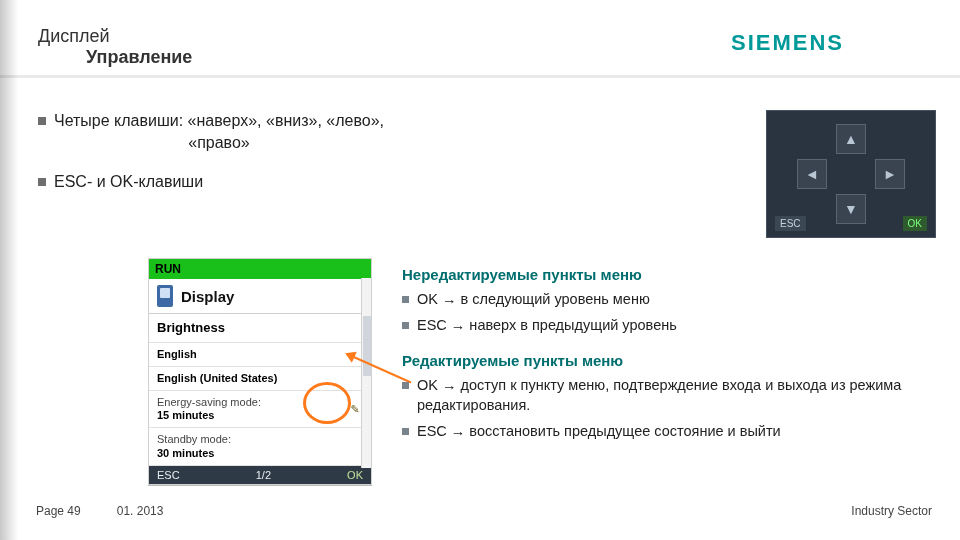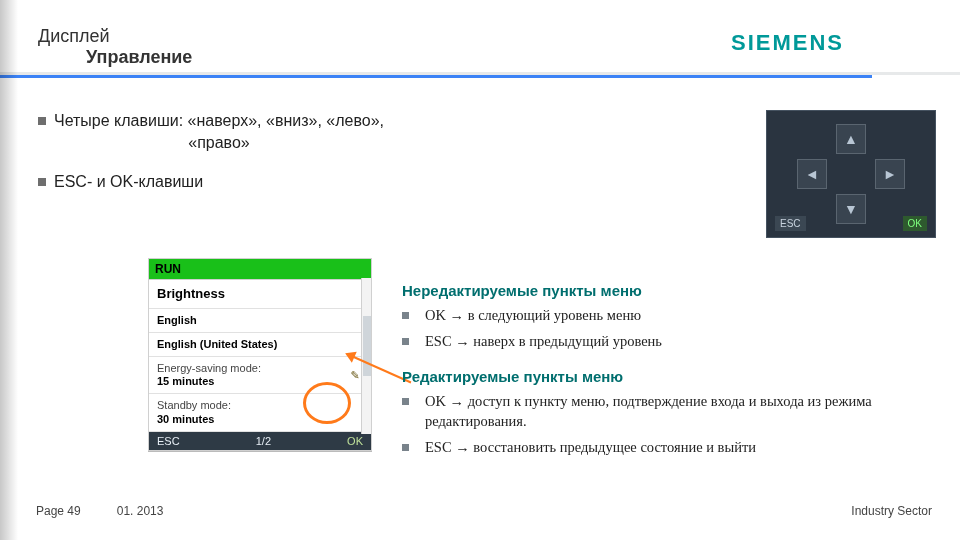--- a/index.html
+++ b/index.html
@@ -7,21 +7,21 @@
     width: 960px; height: 540px;
     font-family: Arial, Helvetica, sans-serif;
     background: #fff;
     position: relative;
     overflow: hidden;
   }
   .shadow-left { position:absolute; left:0; top:0; width:18px; height:540px;
     background: linear-gradient(90deg, rgba(0,0,0,0.22), rgba(0,0,0,0)); z-index:30; }
   .header {
     position:absolute; left:0; top:0; width:872px; height:78px;
-    background:#fff; border-bottom:6px solid #3b82f6;
+    background:#fff; border-bottom:3px solid #3b82f6;
   }
   .header .rule { position:absolute; left:0; bottom:-3px; width:960px; height:3px; background:#e7e9ea; }
   .title-block { position:absolute; left:38px; top:26px; }
   .title-line1 { font-size:18px; color:#333; }
   .title-line2 { font-size:18px; color:#333; font-weight:700;margin-left:48px; }
   .brand { position:absolute; right:28px; top:30px; color:#009999; font-size:22px; font-weight:800; letter-spacing:2px; }
 
   .content { position:absolute; left:38px; top:110px; right:28px; }
 
   .bul { display:flex; gap:8px; font-size:16px; color:#222; margin-bottom:10px; line-height:1.35;text-align:center; }
@@ -76,22 +76,22 @@
     position:absolute; left:347px; top:353px; width:70px; height:2px;
     background:#ff7a1a; transform:rotate(24deg); transform-origin:left center;
   }
   .arrow::before{
     content:""; position:absolute; left:-2px; top:-5px; width:0; height:0;
     border-top:6px solid transparent; border-bottom:6px solid transparent;
     border-right:10px solid #ff7a1a;
   }
 
   .explain { position:absolute; left:402px; top:260px; width:520px; font-size:14.5px; color:#222; line-height:1.4; }
-  .explain h4 { font-size:15px; color:#006e6e; font-weight:700; margin:20px 0 4px 0; }
-  .explain .pt { display:flex; gap:16px; margin-bottom:6px;font-family:Liberation Serif, serif; }
+  .explain h4 { font-size:15px; color:#006e6e; font-weight:700; margin:4px 0 4px 0; }
+  .explain .pt { display:flex; gap:8px; margin-bottom:6px; }
   .explain .pt .sq { width:7px; height:7px; background:#79838b; margin-top:7px; flex:none; }
 
   .footer-bar { position:absolute; left:36px; bottom:22px; right:28px;
     display:flex; justify-content:space-between; font-size:12px; color:#444; }
   .footer-bar .left { display:flex; gap:36px; }
 </style>
 </head>
 <body>
 
 <div class="shadow-left"></div>
@@ -125,20 +125,24 @@
     <div class="btn down">▼</div>
     <div class="btn left">◄</div>
     <div class="btn right">►</div>
   </div>
   <div class="esc-lbl">ESC</div>
   <div class="ok-lbl">OK</div>
 </div>
 
 <div class="device">
   <div class="run">RUN</div>
+  <div class="display-row">
+    <div class="plc-icon"></div>
+    <div class="display-label">Display</div>
+  </div>
   <div class="sep"></div>
   <div class="row bright">
     <span>Brightness</span>
   </div>
   <div class="row">
     <div class="v">English</div>
   </div>
   <div class="row">
     <div class="v">English (United States)</div>
   </div>

